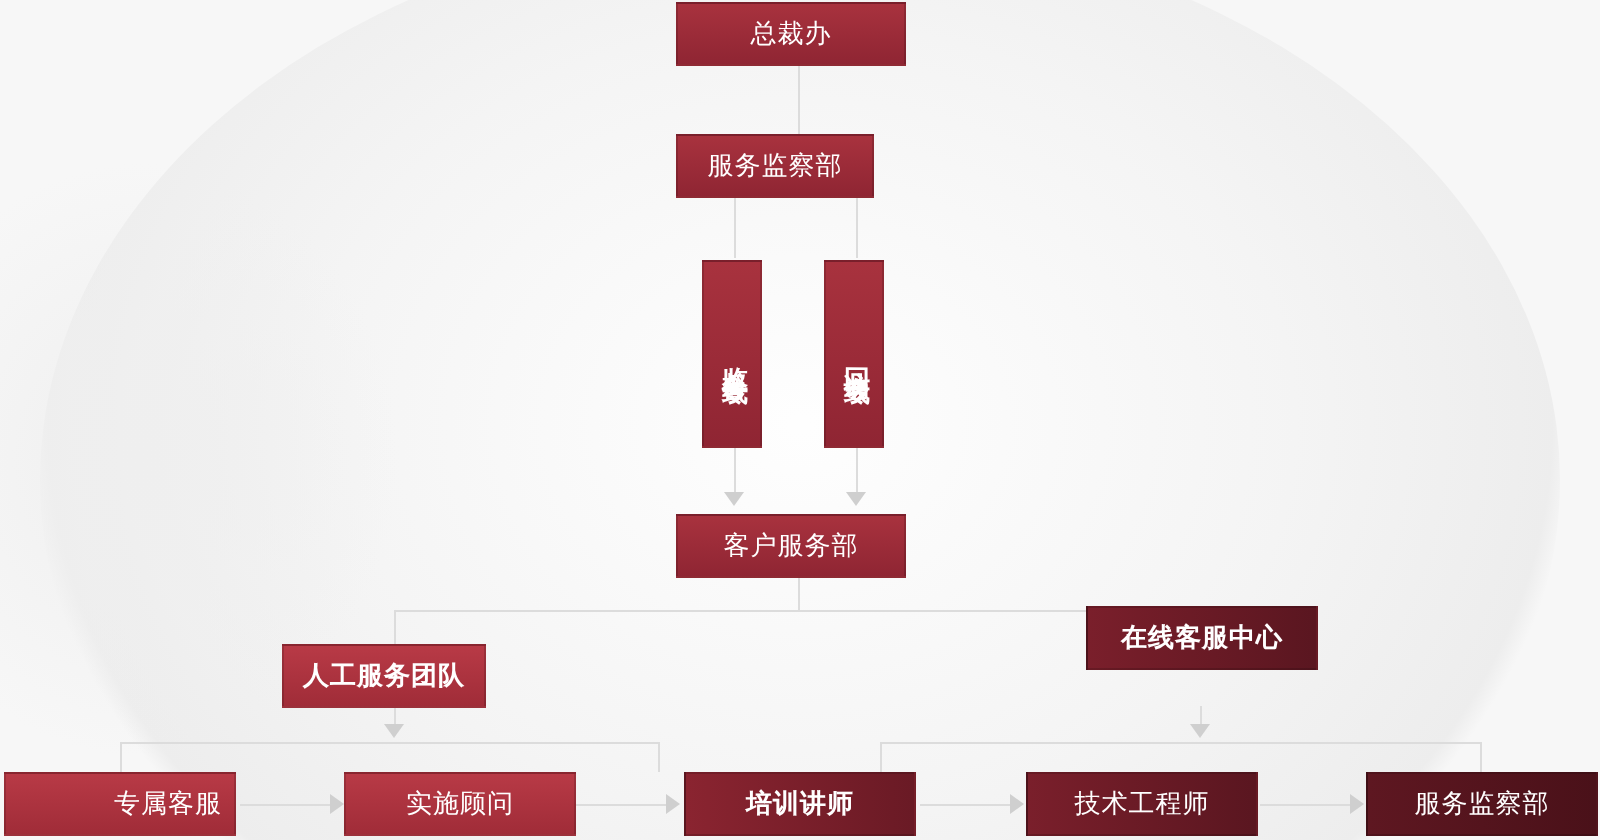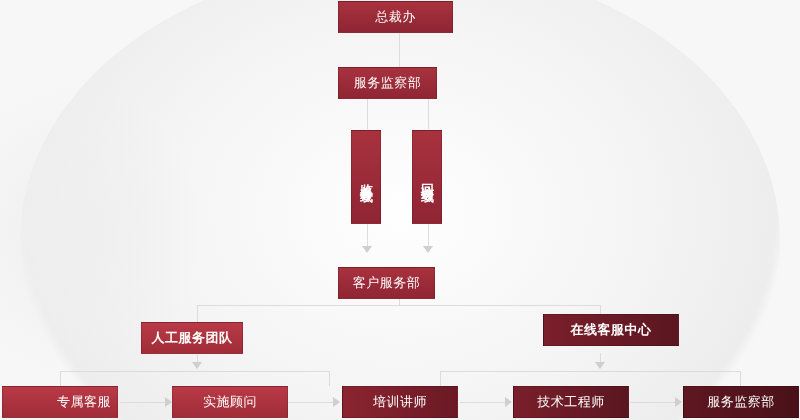--- a/index.html
+++ b/index.html
@@ -65,37 +65,37 @@
 </div>
 <div class="box red" style="left:338px;top:67px;width:99px;height:32px;text-align:center;">
   <span>服务监察部</span>
 </div>
 <div class="box red vert" style="left:351px;top:130px;width:30px;height:94px;">
   <span>监督专线</span>
 </div>
 <div class="box red vert" style="left:412px;top:130px;width:30px;height:94px;">
   <span>回访专线</span>
 </div>
-<div class="box red" style="left:338px;top:267px;width:97px;height:32px;">
+<div class="box red" style="left:338px;top:257px;width:115px;height:32px;">
   <span>客户服务部</span>
 </div>
 <div class="box red2 bold" style="left:141px;top:322px;width:102px;height:32px;text-align:right;">
   <span>人工服务团队</span>
 </div>
-<div class="box dark bold" style="left:543px;top:314px;width:136px;height:32px;">
+<div class="box dark bold" style="left:543px;top:303px;width:116px;height:32px;">
   <span>在线客服中心</span>
 </div>
 
 <div class="box red2" style="left:2px;top:386px;width:116px;height:32px;padding-left:48px;">
   <span>专属客服</span>
 </div>
 <div class="box red2" style="left:172px;top:386px;width:116px;height:32px;align-items:center;">
   <span>实施顾问</span>
 </div>
-<div class="box dark" style="left:342px;top:386px;width:116px;height:32px;background:linear-gradient(90deg,#8a2430,#6a1a25);">
+<div class="box dark" style="left:342px;top:386px;width:116px;height:32px;background:linear-gradient(90deg,#8a2430,#6a1a25);font-weight:bold;">
   <span>培训讲师</span>
 </div>
 <div class="box dark" style="left:513px;top:386px;width:116px;height:32px;">
   <span>技术工程师</span>
 </div>
 <div class="box dark" style="left:683px;top:386px;width:116px;height:32px;background:linear-gradient(90deg,#5e1721,#4a1119);">
   <span>服务监察部</span>
 </div>
 
 </body></html>

